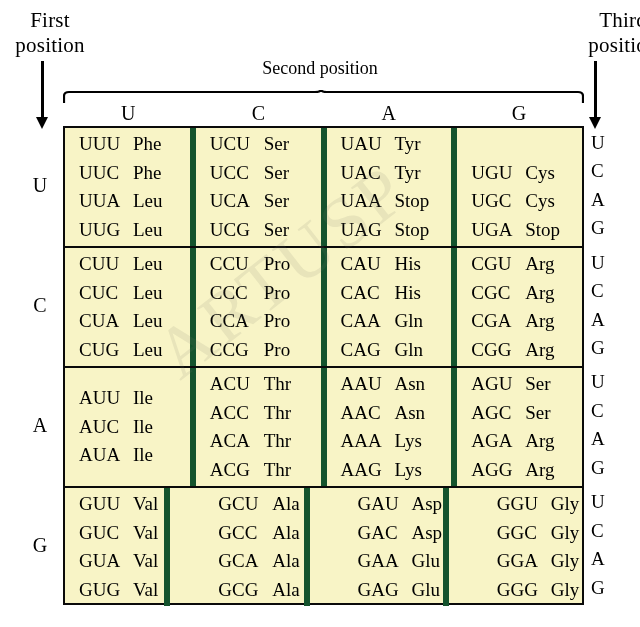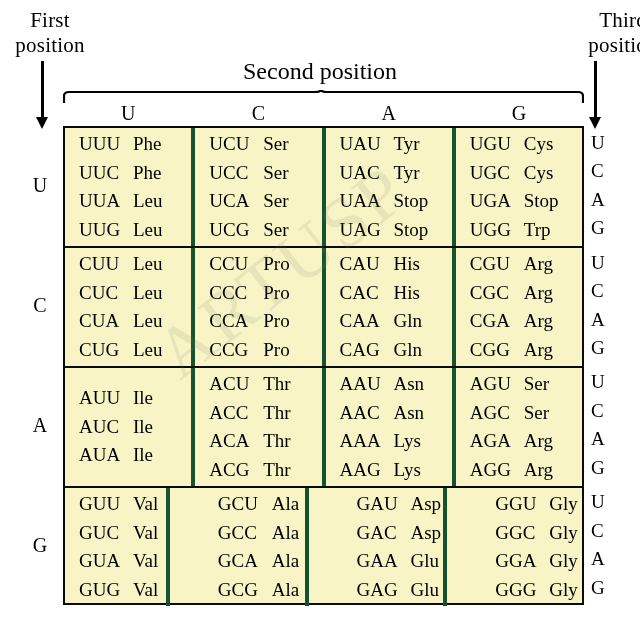--- a/index.html
+++ b/index.html
@@ -39,21 +39,21 @@
   #first-position-arrow{left:36px;top:61px;height:68px;}
   #first-position-arrow .shaft{height:58px;}
   #first-position-arrow .head{top:56px;}
   #third-position-arrow{left:589px;top:61px;height:68px;}
   #third-position-arrow .shaft{height:58px;}
   #third-position-arrow .head{top:56px;}
 
   
   #second-position-label{
     position:absolute;left:175px;top:58px;width:290px;
-    text-align:center;font-size:24px;
+    text-align:center;font-size:18px;
   }
   #second-position-brace{
     position:absolute;left:63px;top:90px;width:521px;height:14px;
   }
 
   
   #column-headers{
     position:absolute;left:63px;top:100px;width:521px;height:26px;
     display:flex;
   }
@@ -80,21 +80,21 @@
     display:flex;flex-direction:column;
   }
   .grid-row{
     flex:1 1 0;display:flex;
     border-bottom:2px solid #0a0a0a;
     box-sizing:border-box;
   }
   .grid-row:last-child{border-bottom:none;gap:34px;}
   .grid-cell{
     flex:1 1 0;
-    border-right:4px solid #14532d;
+    border-right:6px solid #14532d;
     box-sizing:border-box;
     display:flex;flex-direction:column;
     justify-content:center;
     padding:2px 0 2px 14px;
   }
   .grid-cell:last-child{border-right:none;justify-content:flex-end;}
   .codon-line{
     font-size:19px;line-height:28.5px;
     white-space:pre;
     display:flex;
@@ -182,21 +182,20 @@
         <div class="grid-cell">
           <div class="codon-line"><span class="codon">UAU</span><span class="amino">Tyr</span></div>
           <div class="codon-line"><span class="codon">UAC</span><span class="amino">Tyr</span></div>
           <div class="codon-line"><span class="codon">UAA</span><span class="amino">Stop</span></div>
           <div class="codon-line"><span class="codon">UAG</span><span class="amino">Stop</span></div>
         </div>
         <div class="grid-cell">
           <div class="codon-line"><span class="codon">UGU</span><span class="amino">Cys</span></div>
           <div class="codon-line"><span class="codon">UGC</span><span class="amino">Cys</span></div>
           <div class="codon-line"><span class="codon">UGA</span><span class="amino">Stop</span></div>
-          <div class="codon-line"><span class="codon">UGG</span><span class="amino">Trp</span></div>
         </div>
       </div>
       <div class="grid-row">
         <div class="grid-cell">
           <div class="codon-line"><span class="codon">CUU</span><span class="amino">Leu</span></div>
           <div class="codon-line"><span class="codon">CUC</span><span class="amino">Leu</span></div>
           <div class="codon-line"><span class="codon">CUA</span><span class="amino">Leu</span></div>
           <div class="codon-line"><span class="codon">CUG</span><span class="amino">Leu</span></div>
         </div>
         <div class="grid-cell">

